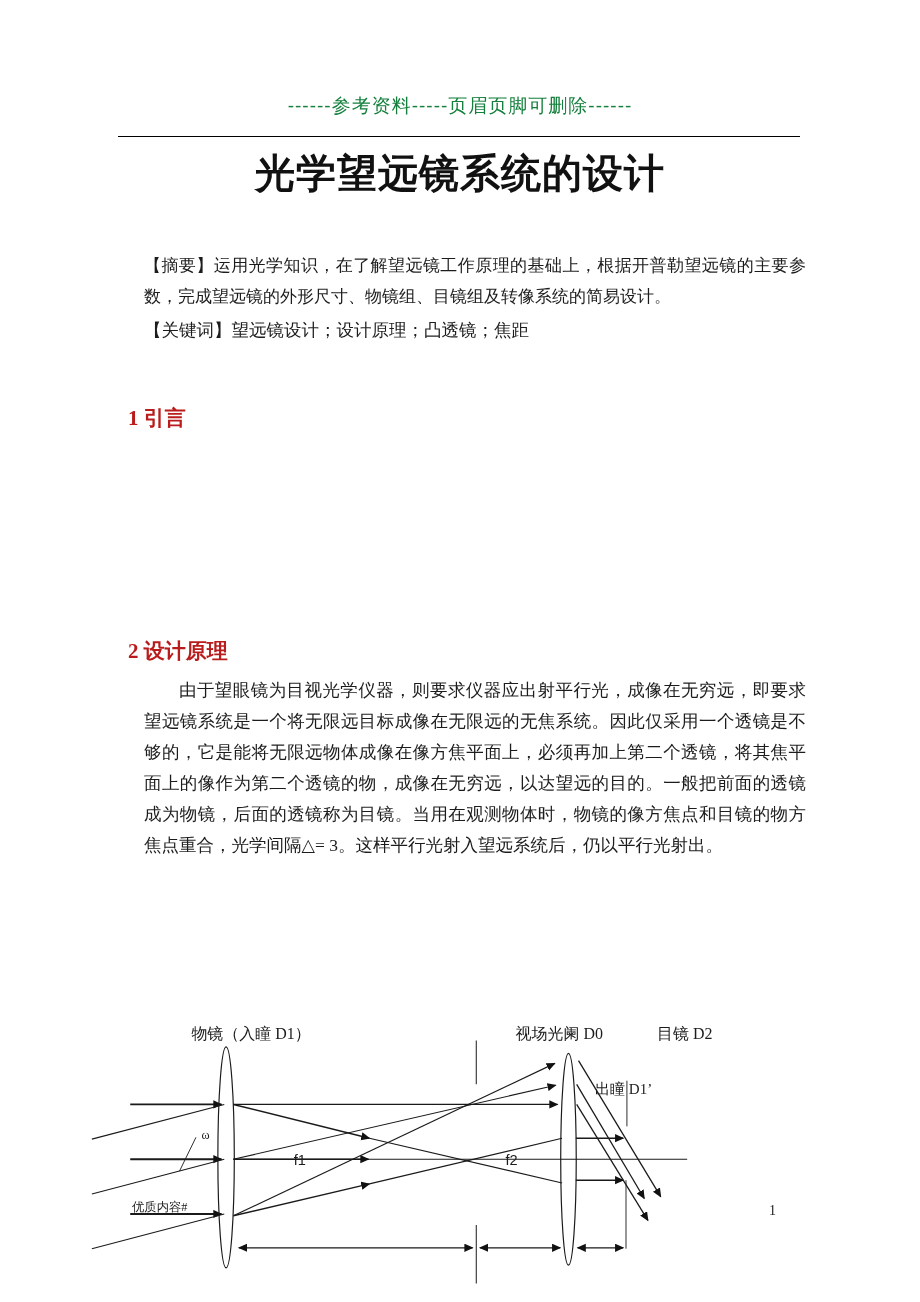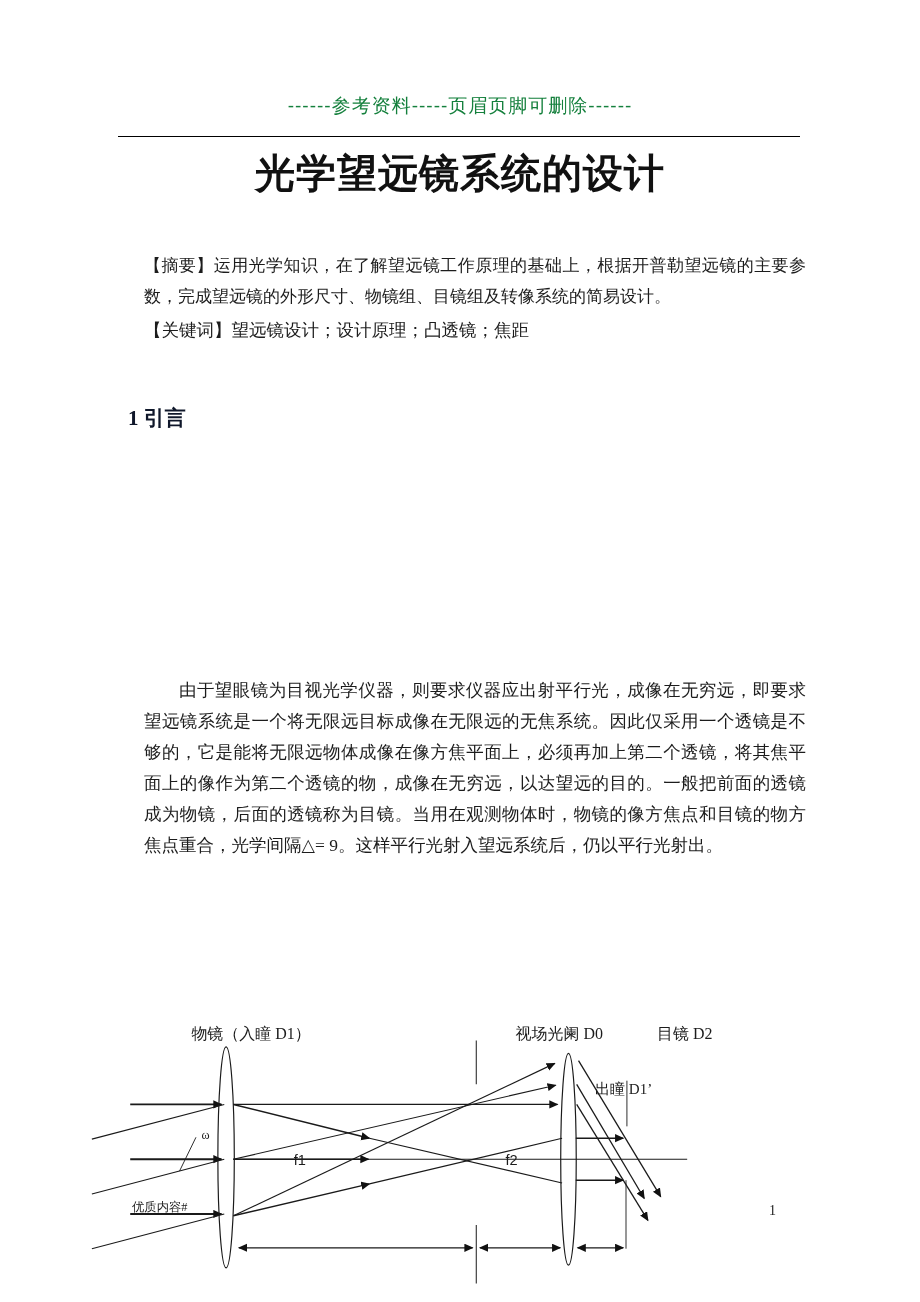--- a/index.html
+++ b/index.html
@@ -16,21 +16,21 @@
   }
   .hdr-rule{top:136px;left:118px;width:682px;border-top:1.6px solid #000;height:0;}
   .doc-title{
     top:146px;left:0;width:920px;text-align:center;
     font-family:Liberation Sans, sans-serif;
     font-size:40px;font-weight:700;color:#111;letter-spacing:1px;
   }
   .blk{left:132px;width:662px;font-size:17.5px;line-height:31px;text-align:justify;margin-left:12px;}
   .indent{text-indent:2em;}
   .h2{
-    left:128px;width:662px;font-size:21px;font-weight:700;color:#0f172a;
+    left:128px;width:662px;font-size:21px;font-weight:700;color:#b91c1c;
     line-height:30px;text-align:left;
   }
   .pagenum{top:1203px;left:769px;font-size:14px;color:#222;}
   svg text{fill:#1c1c1c;}
   svg .cjk{font-family:"Liberation Serif","DejaVu Serif",serif;font-size:17.5px;}
   svg .lat{font-family:"Liberation Sans","DejaVu Sans",sans-serif;font-size:16px;}
   svg .sm{font-family:"Liberation Serif","DejaVu Serif",serif;font-size:13.5px;}
   svg line,svg ellipse{stroke:#1a1a1a;fill:none;}
 </style>
 </head>
@@ -41,21 +41,22 @@
   <div class="abs hdr">------参考资料-----页眉页脚可删除------</div>
   <div class="abs hdr-rule"></div>
 
   <div class="abs doc-title">光学望远镜系统的设计</div>
 
   <div class="abs blk" style="top:250px;font-size:17px;">【摘要】运用光学知识，在了解望远镜工作原理的基础上，根据开普勒望远镜的主要参数，完成望远镜的外形尺寸、物镜组、目镜组及转像系统的简易设计。</div>
   <div class="abs blk" style="top:315px;">【关键词】望远镜设计；设计原理；凸透镜；焦距</div>
 
   <div class="abs h2" style="top:403px;">1 引言</div>
 
-  <div class="abs blk indent" style="top:675px;">由于望眼镜为目视光学仪器，则要求仪器应出射平行光，成像在无穷远，即要求望远镜系统是一个将无限远目标成像在无限远的无焦系统。因此仅采用一个透镜是不够的，它是能将无限远物体成像在像方焦平面上，必须再加上第二个透镜，将其焦平面上的像作为第二个透镜的物，成像在无穷远，以达望远的目的。一般把前面的透镜成为物镜，后面的透镜称为目镜。当用在观测物体时，物镜的像方焦点和目镜的物方焦点重合，光学间隔△= 9。这样平行光射入望远系统后，仍以平行光射出。</div>
+  <div class="abs h2" style="top:636px;">2 设计原理</div>
+  <div class="abs blk indent" style="top:675px;">由于望眼镜为目视光学仪器，则要求仪器应出射平行光，成像在无穷远，即要求望远镜系统是一个将无限远目标成像在无限远的无焦系统。因此仅采用一个透镜是不够的，它是能将无限远物体成像在像方焦平面上，必须再加上第二个透镜，将其焦平面上的像作为第二个透镜的物，成像在无穷远，以达望远的目的。一般把前面的透镜成为物镜，后面的透镜称为目镜。当用在观测物体时，物镜的像方焦点和目镜的物方焦点重合，光学间隔△= 3。这样平行光射入望远系统后，仍以平行光射出。</div>
 
   <svg class="abs" style="top:1000px;left:80px;" width="840" height="302" viewBox="80 1000 920 302">
     <defs>
       <marker id="ah" markerWidth="11" markerHeight="10" refX="9" refY="4.5" orient="auto-start-reverse" markerUnits="userSpaceOnUse">
         <path d="M0,0 L10,4.5 L0,9 z" fill="#111" stroke="none"></path>
       </marker>
     </defs>
 
     <line x1="248" y1="1160" x2="745" y2="1160" stroke="#828282" stroke-width="1.2"></line>
 

